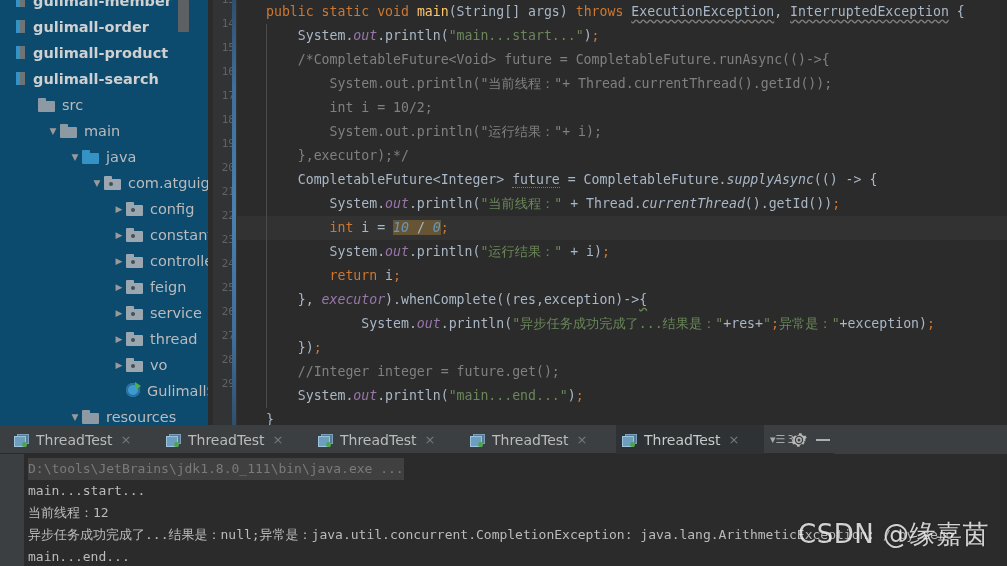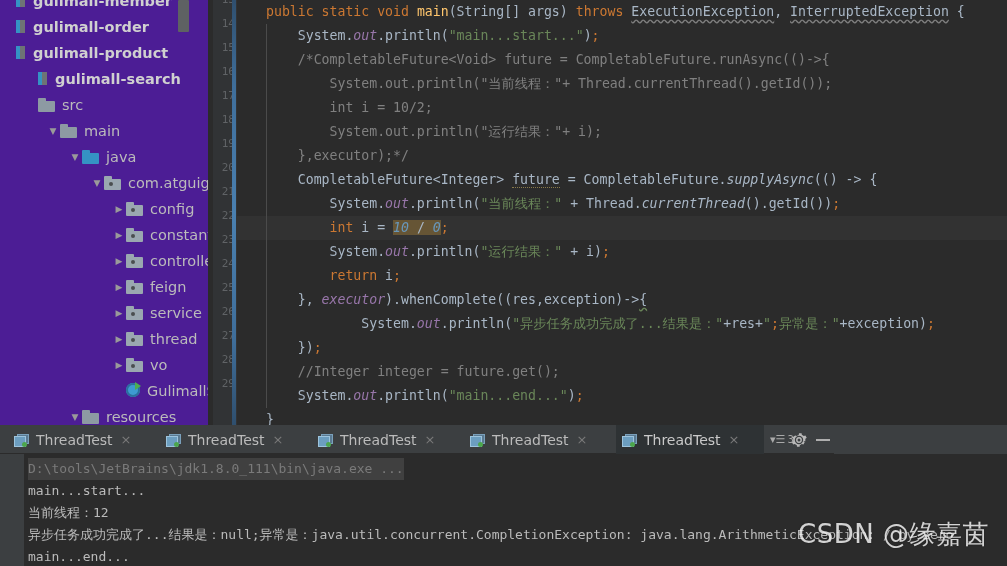--- a/index.html
+++ b/index.html
@@ -7,21 +7,21 @@
     width: 1007px; height: 566px;
     background: #3c3f41;
     font-family: "DejaVu Sans", sans-serif;
     overflow: hidden;
   }
   #app { position: relative; width: 1007px; height: 566px; }
 
   
   #project-panel {
     position: absolute; left: 0; top: 0; width: 213px; height: 425px;
-    background: #4c1d95; overflow: hidden;
+    background: #0c4a6e; overflow: hidden;
   }
   .tree-row {
     position: relative; height: 26px; line-height: 26px;
     white-space: nowrap; font-size: 14.5px; color: #bbbbbb;
     padding-left: 6px;
   }
   .tree-row .twisty {
     display: inline-block; width: 14px; text-align: center;
     color: #9a9a9a; font-size: 9px; vertical-align: middle;
   }
@@ -216,21 +216,21 @@
 </head>
 <body>
 
 <div id="app">
 
   <div id="project-panel">
     <div id="tree-rows">
         <div class="tree-row module" style="padding-left: 2px; margin-top: -13px;"><span class="twisty"></span><span class="mod-ico"></span><span class="label">gulimall-member</span></div>
         <div class="tree-row module" style="padding-left: 2px;"><span class="twisty"></span><span class="mod-ico"></span><span class="label">gulimall-order</span></div>
         <div class="tree-row module" style="padding-left: 2px;"><span class="twisty"></span><span class="mod-ico"></span><span class="label">gulimall-product</span></div>
-        <div class="tree-row module" style="padding-left: 2px; margin-left: 22px;"><span class="twisty"></span><span class="mod-ico"></span><span class="label">gulimall-search</span></div>
+        <div class="tree-row module" style="padding-left: 2px;"><span class="twisty"></span><span class="mod-ico"></span><span class="label">gulimall-search</span></div>
         <div class="tree-row" style="padding-left: 24px;"><span class="twisty"></span><span class="folder src"></span><span class="label">src</span></div>
         <div class="tree-row" style="padding-left: 46px;"><span class="twisty">▼</span><span class="folder src"></span><span class="label">main</span></div>
         <div class="tree-row" style="padding-left: 68px;"><span class="twisty">▼</span><span class="folder blue"></span><span class="label">java</span></div>
         <div class="tree-row" style="padding-left: 90px;"><span class="twisty">▼</span><span class="folder pkg"><span class="dot"></span></span><span class="label">com.atguigu.gu</span></div>
         <div class="tree-row" style="padding-left: 112px;"><span class="twisty">▶</span><span class="folder pkg"><span class="dot"></span></span><span class="label">config</span></div>
         <div class="tree-row" style="padding-left: 112px;"><span class="twisty">▶</span><span class="folder pkg"><span class="dot"></span></span><span class="label">constant</span></div>
         <div class="tree-row" style="padding-left: 112px;"><span class="twisty">▶</span><span class="folder pkg"><span class="dot"></span></span><span class="label">controller</span></div>
         <div class="tree-row" style="padding-left: 112px;"><span class="twisty">▶</span><span class="folder pkg"><span class="dot"></span></span><span class="label">feign</span></div>
         <div class="tree-row" style="padding-left: 112px;"><span class="twisty">▶</span><span class="folder pkg"><span class="dot"></span></span><span class="label">service</span></div>
         <div class="tree-row" style="padding-left: 112px;"><span class="twisty">▶</span><span class="folder pkg"><span class="dot"></span></span><span class="label">thread</span></div>

